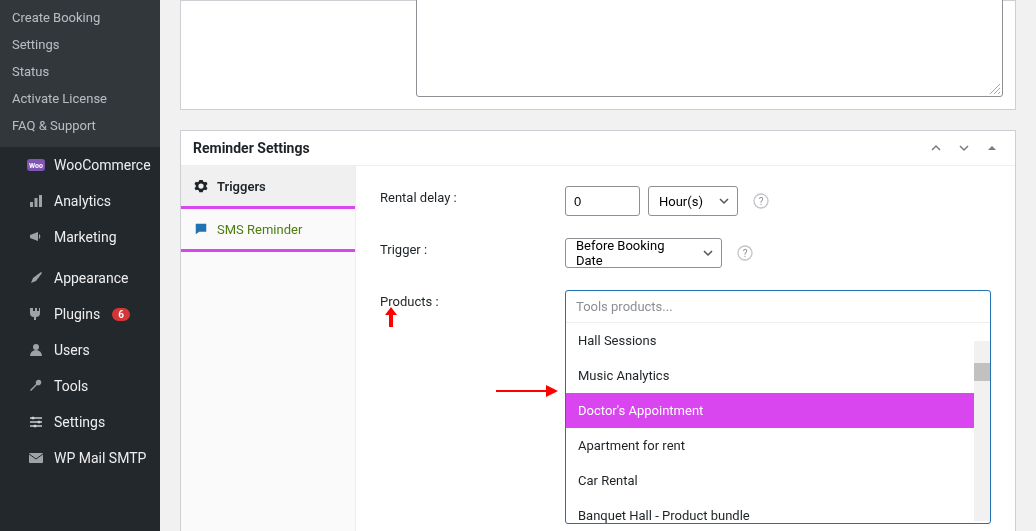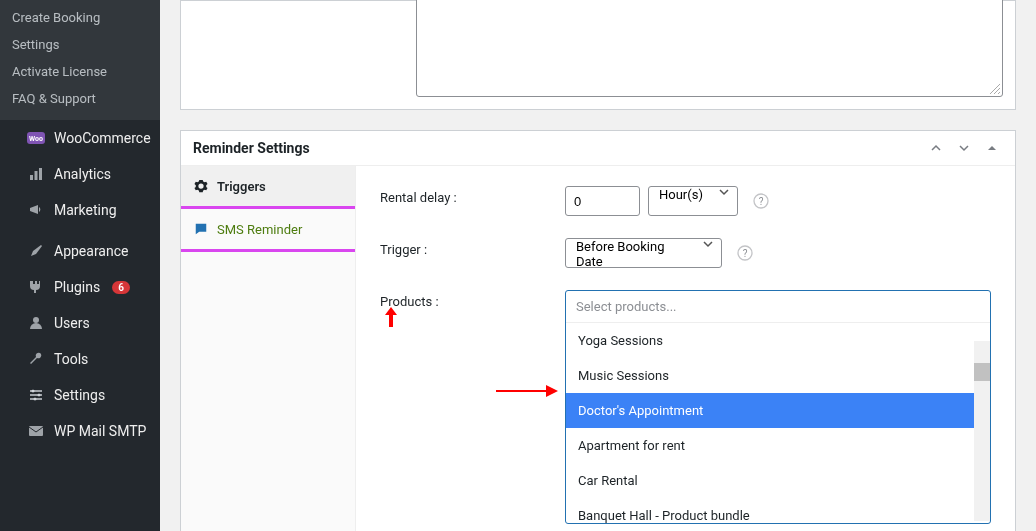--- a/index.html
+++ b/index.html
@@ -31,46 +31,47 @@
 .tab-item.active { background: #f0f0f0; font-weight: 600; color: #1d2327; }
 .tab-item .ticon { width: 16px; height: 16px; display: flex; align-items: center; justify-content: center; }
 .tab-item.sms { color: #4d7c0f; }
 .tab-item.sms .ticon { color: #2271b1; }
 
 .form-area { flex: 1; padding: 20px 24px; position: relative; }
 .form-row { display: flex; align-items: flex-start; margin-bottom: 22px; }
 .form-label { width: 185px; color: #1d2327; padding-top: 4px; }
 .form-control-group { display: flex; align-items: center; gap: 8px; }
 .input-num { width: 75px; height: 30px; border: 1px solid #8c8f94; border-radius: 3px; padding: 0 8px; font-size: 13px; }
-.select { height: 30px; border: 1px solid #8c8f94; border-radius: 3px; padding: 0 28px 0 10px; font-size: 13px; background: #fff; position: relative; display: flex; cursor: pointer; }
+.select { height: 30px; border: 1px solid #8c8f94; border-radius: 3px; padding: 0 28px 0 10px; font-size: 13px; background: #fff; position: relative; display: flex; align-items: center; cursor: pointer; }
 .select-caret { position: absolute; right: 8px; }
 .help-icon { width: 18px; height: 18px; border-radius: 50%; color: #8c8f94; display: flex; align-items: center; justify-content: center; font-size: 12px; cursor: pointer; margin-left: 6px; }
 
 .product-select-wrap { position: relative; flex: 1; max-width: 445px; }
 .product-select { border: 1px solid #2271b1; border-radius: 3px; background: #fff; }
 .product-search { padding: 8px 10px; color: #8c8f94; border-bottom: 1px solid #eee; }
 .product-list { max-height: 200px; overflow-y: auto; position: relative; }
 .product-opt { padding: 10px 12px; cursor: pointer; font-size: 13px; color: #1d2327; }
-.product-opt.highlight { background: #3b82f6; color: #fff; }
+.product-opt.highlight { background: #d946ef; color: #fff; }
 .scrollbar-track { position: absolute; right: 0; top: 18px; width: 16px; height: 180px; background: #f1f1f1; }
 .scrollbar-thumb { position: absolute; right: 0; top: 40px; width: 16px; height: 18px; background: #c1c1c1; }
 
 .arrow-red { position: absolute; pointer-events: none; }
 .arrow-up { left: 385px; top: 307px; }
 .arrow-right { left: 496px; top: 384px; }
 
 svg { display: block; }
 </style>
 </head>
 <body>
 
 <div class="sidebar">
   <div class="sidebar-submenu">
     <div class="sidebar-submenu-item">Create Booking</div>
     <div class="sidebar-submenu-item">Settings</div>
+    <div class="sidebar-submenu-item">Status</div>
     <div class="sidebar-submenu-item">Activate License</div>
     <div class="sidebar-submenu-item">FAQ &amp; Support</div>
   </div>
 
   <div class="sidebar-item">
     <span class="icon">
         <svg width="18" height="12" viewBox="0 0 18 12">
           <rect x="0" y="0" width="18" height="12" rx="3" fill="#7f54b3"></rect>
           <text x="9" y="9" font-size="7" fill="#fff" text-anchor="middle" font-weight="bold">Woo</text>
         </svg>
@@ -247,24 +248,24 @@
                   <text x="8" y="11.5" font-size="10" text-anchor="middle" fill="#8c8f94">?</text>
                 </svg>
               </span>
           </div>
         </div>
 
         <div class="form-row">
           <div class="form-label">Products :</div>
           <div class="product-select-wrap">
             <div class="product-select">
-              <div class="product-search">Select products...</div>
+              <div class="product-search">Tools products...</div>
               <div class="product-list">
-                <div class="product-opt">Yoga Sessions</div>
-                <div class="product-opt">Music Sessions</div>
+                <div class="product-opt">Hall Sessions</div>
+                <div class="product-opt">Music Analytics</div>
                 <div class="product-opt highlight">Doctor's Appointment</div>
                 <div class="product-opt">Apartment for rent</div>
                 <div class="product-opt">Car Rental</div>
                 <div class="product-opt">Banquet Hall - Product bundle</div>
                 <div class="scrollbar-track"></div>
                 <div class="scrollbar-thumb"></div>
               </div>
             </div>
           </div>
         </div>

